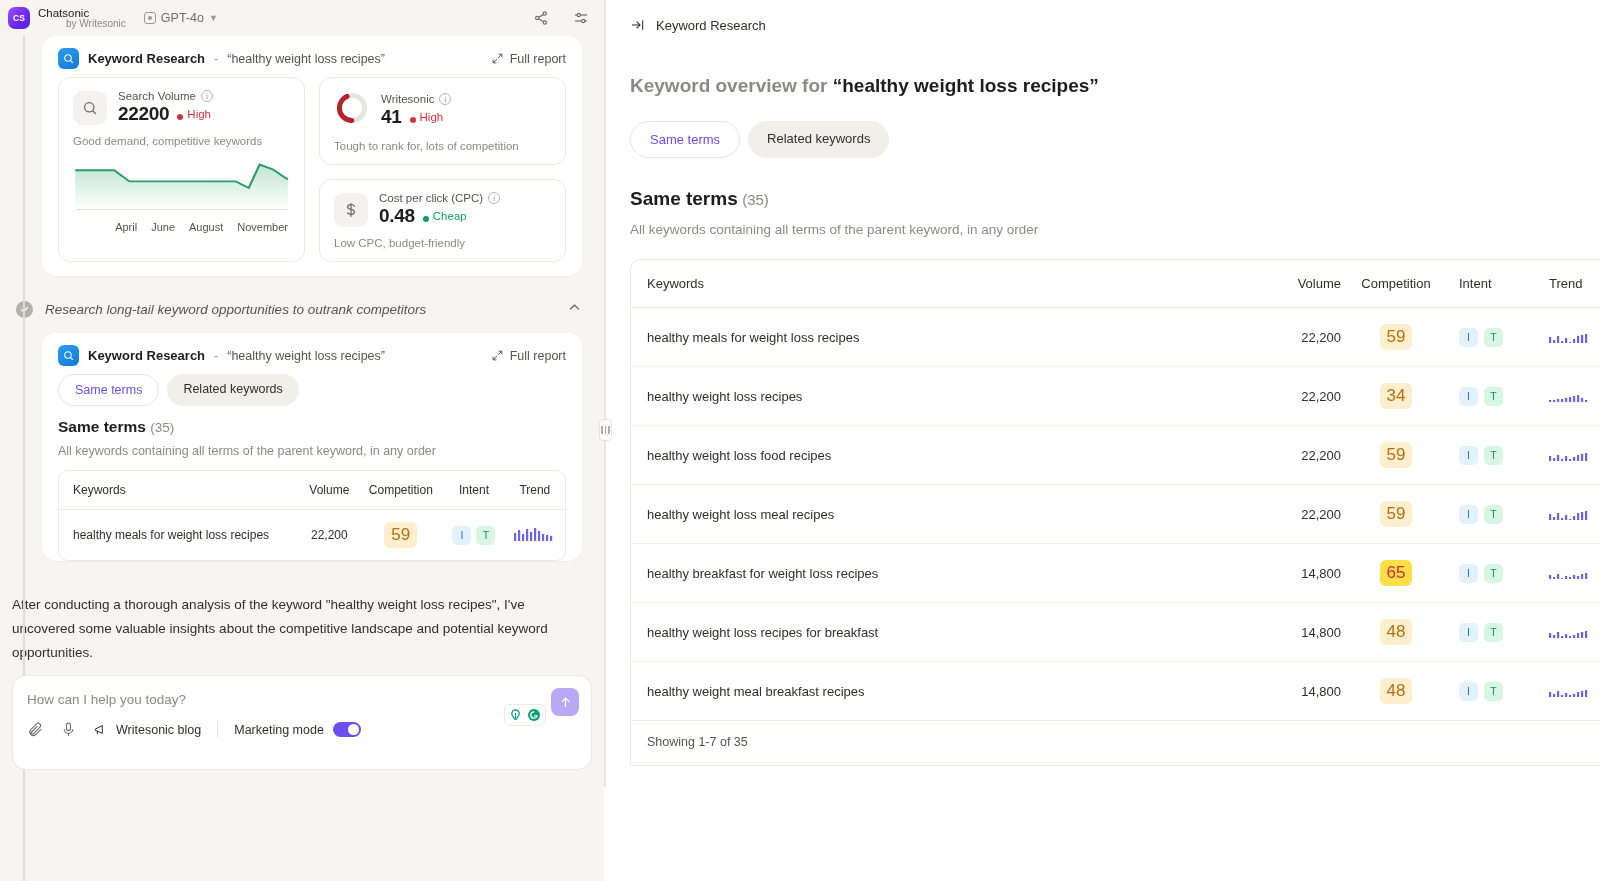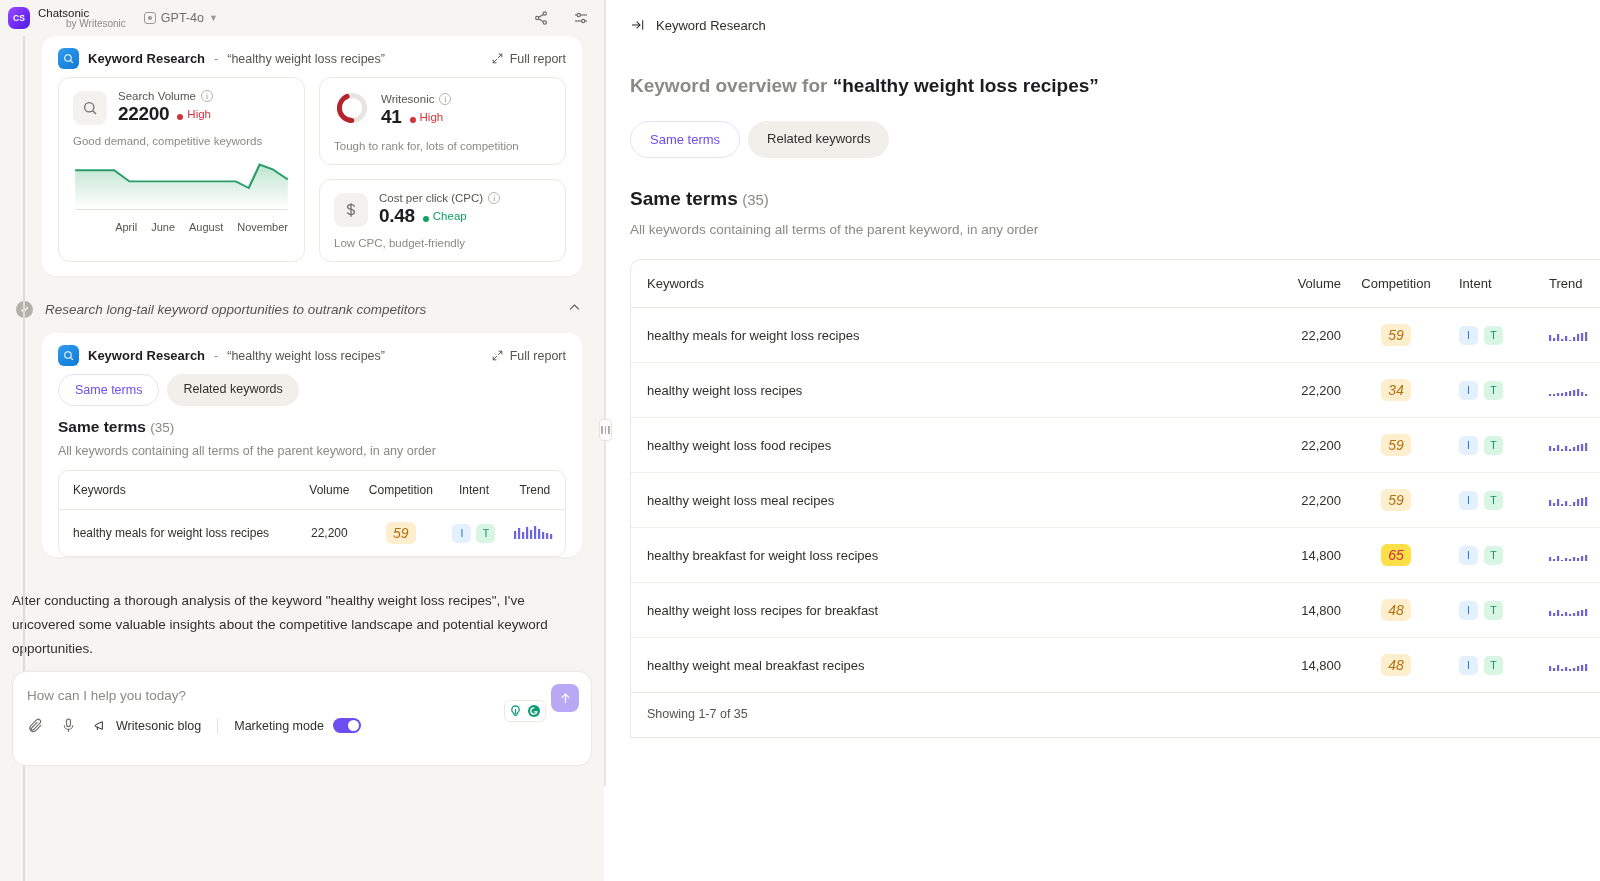--- a/index.html
+++ b/index.html
@@ -141,22 +141,21 @@
   .ltable th {
     font-size: 12px; font-weight: normal; color: #2f2f2c; text-align: center;
     padding: 12px 6px; border-bottom: 1px solid #ebe9e3;
   }
   .ltable th.kw { text-align: left; padding-left: 14px; }
   .ltable td { font-size: 12px; color: #2f2f2c; text-align: center; padding: 12px 6px; vertical-align: middle;}
   .ltable td.kw { text-align: left; padding-left: 14px; line-height: 1.35; }
 
   .badge-comp {
     display: inline-block; min-width: 24px; padding: 3px 7px; border-radius: 6px;
-    font-size: 14px;
-    font-style: italic;
+    font-size: 17px;
   }
   .intent-wrap { display: flex; gap: 5px; justify-content: center; }
   .ibadge {
     width: 19px; height: 19px; border-radius: 5px; font-size: 10.5px;
     display: flex; align-items: center; justify-content: center;
   }
   .ibadge.i { background: #e3f0fd; color: #2b6fd6; }
   .ibadge.t { background: #d9f5e4; color: #12916a; }
 
   .assistant-text {

